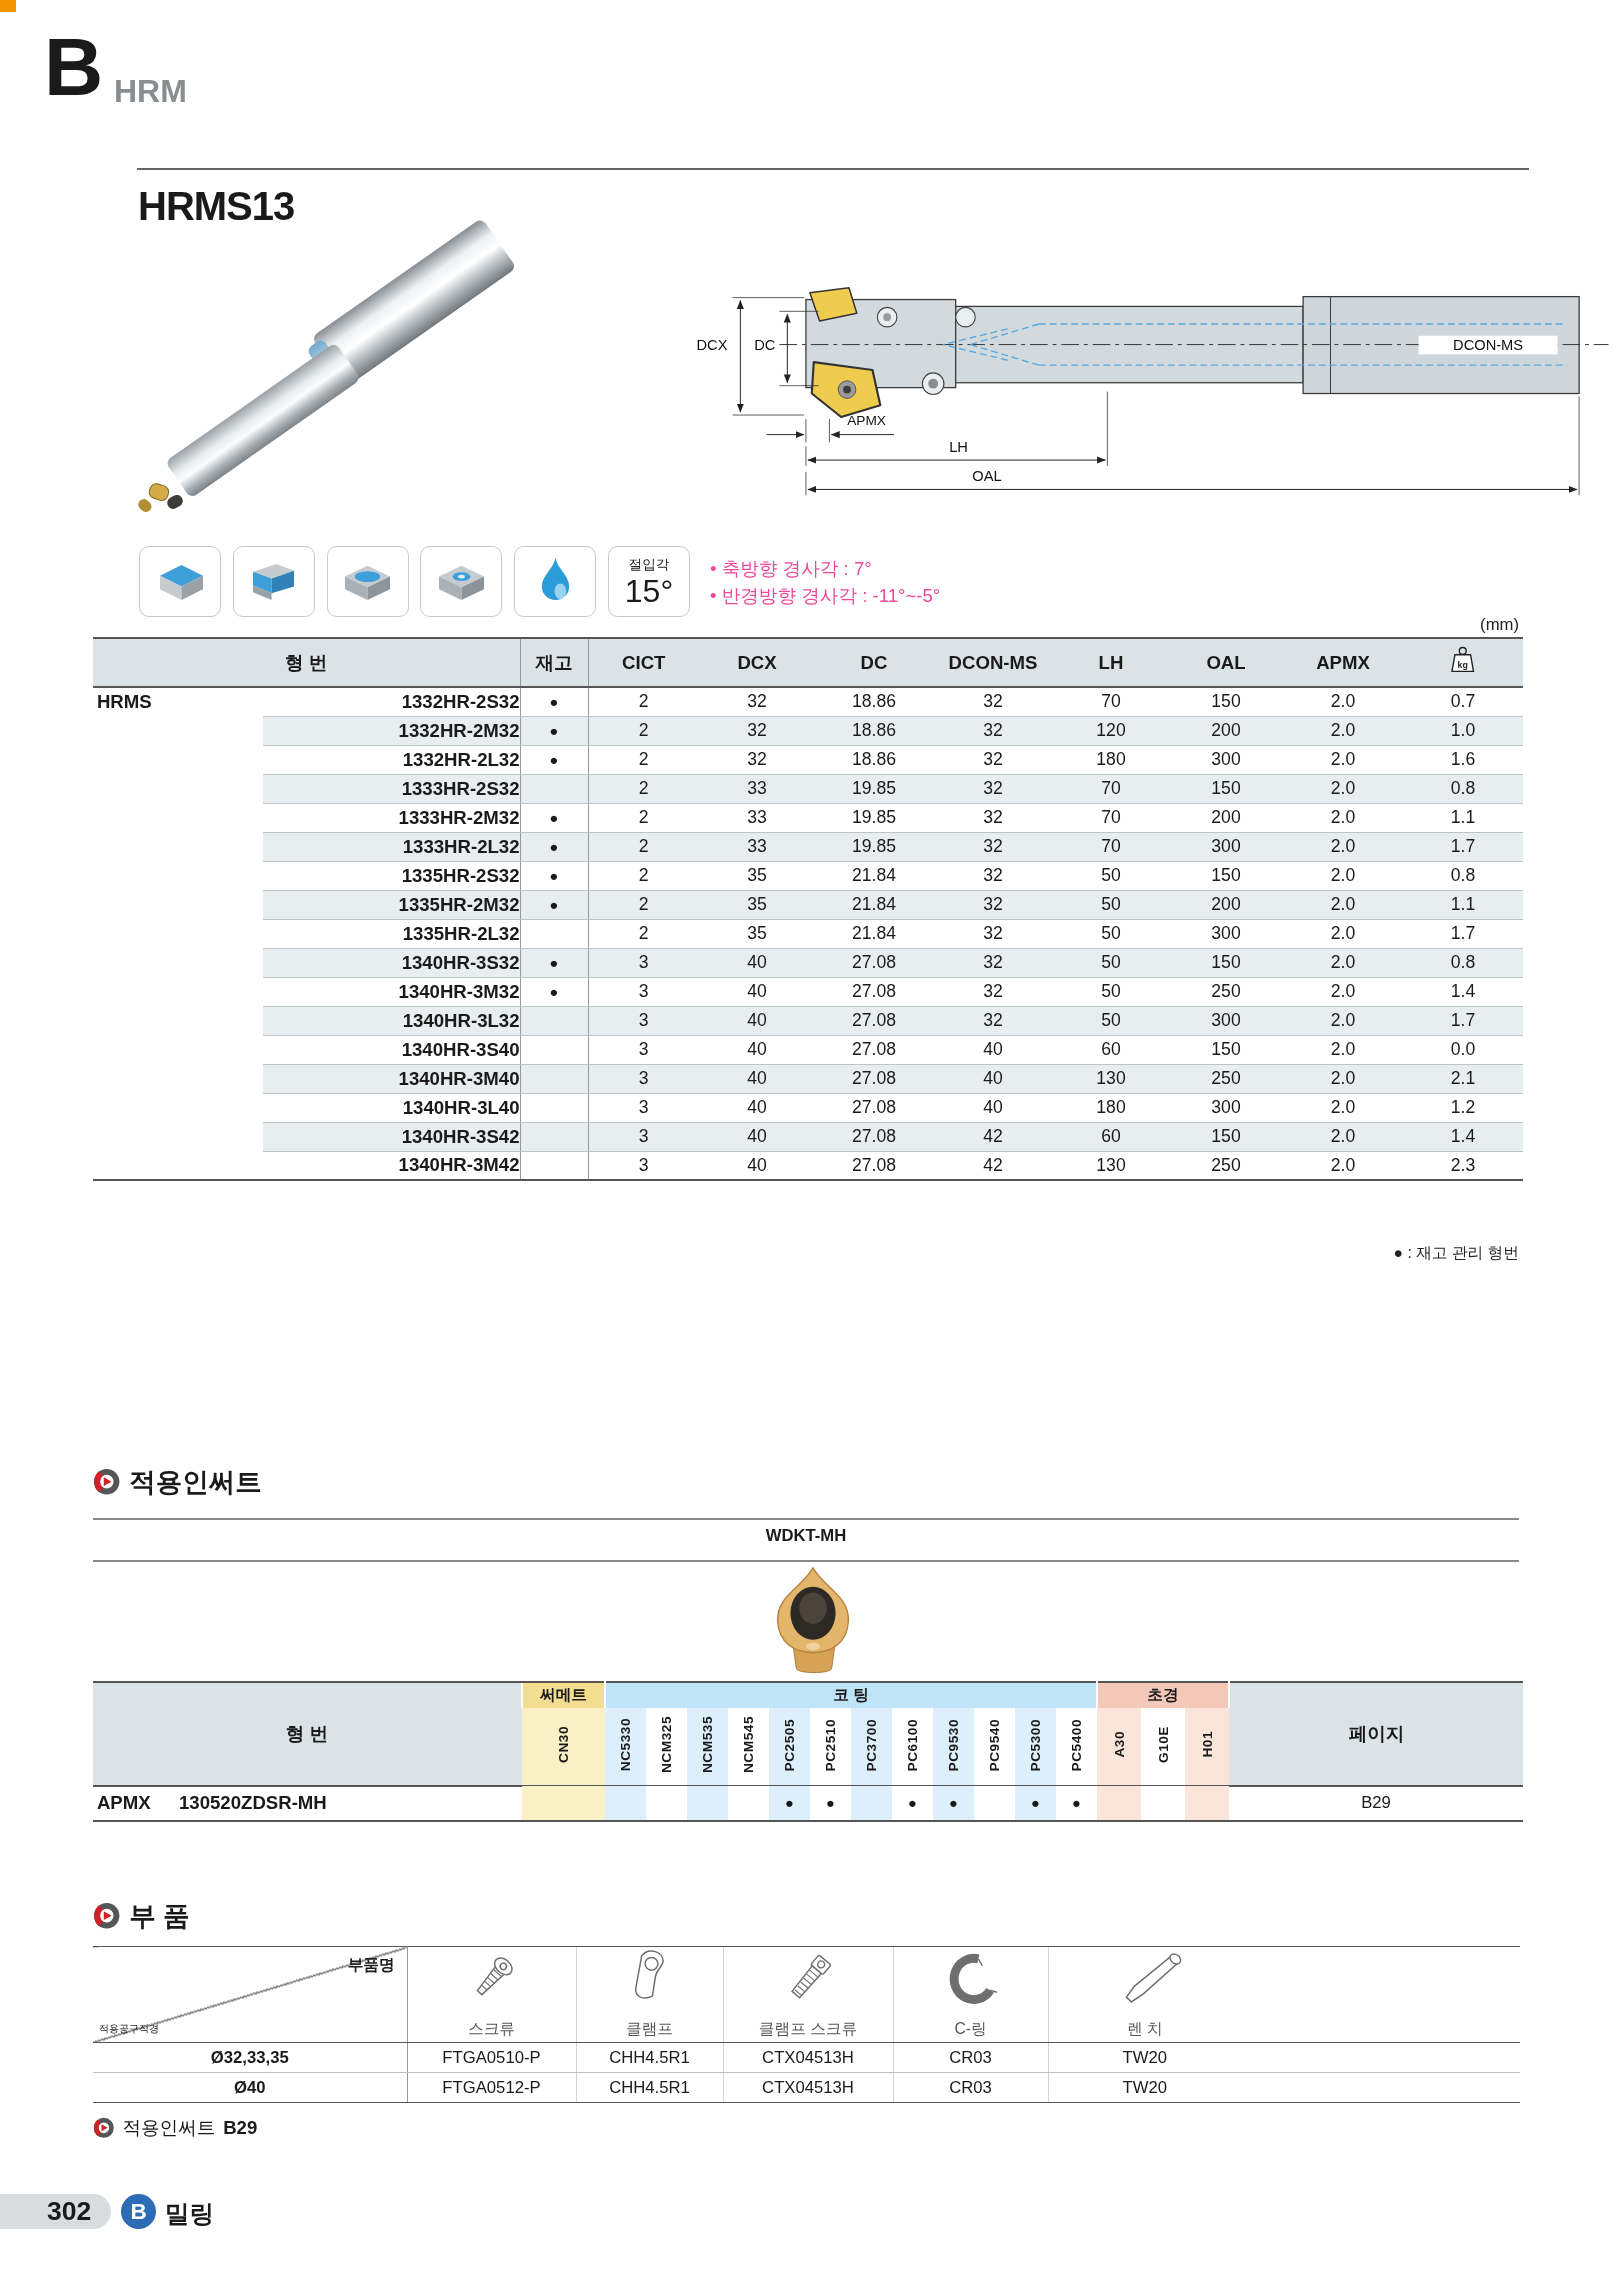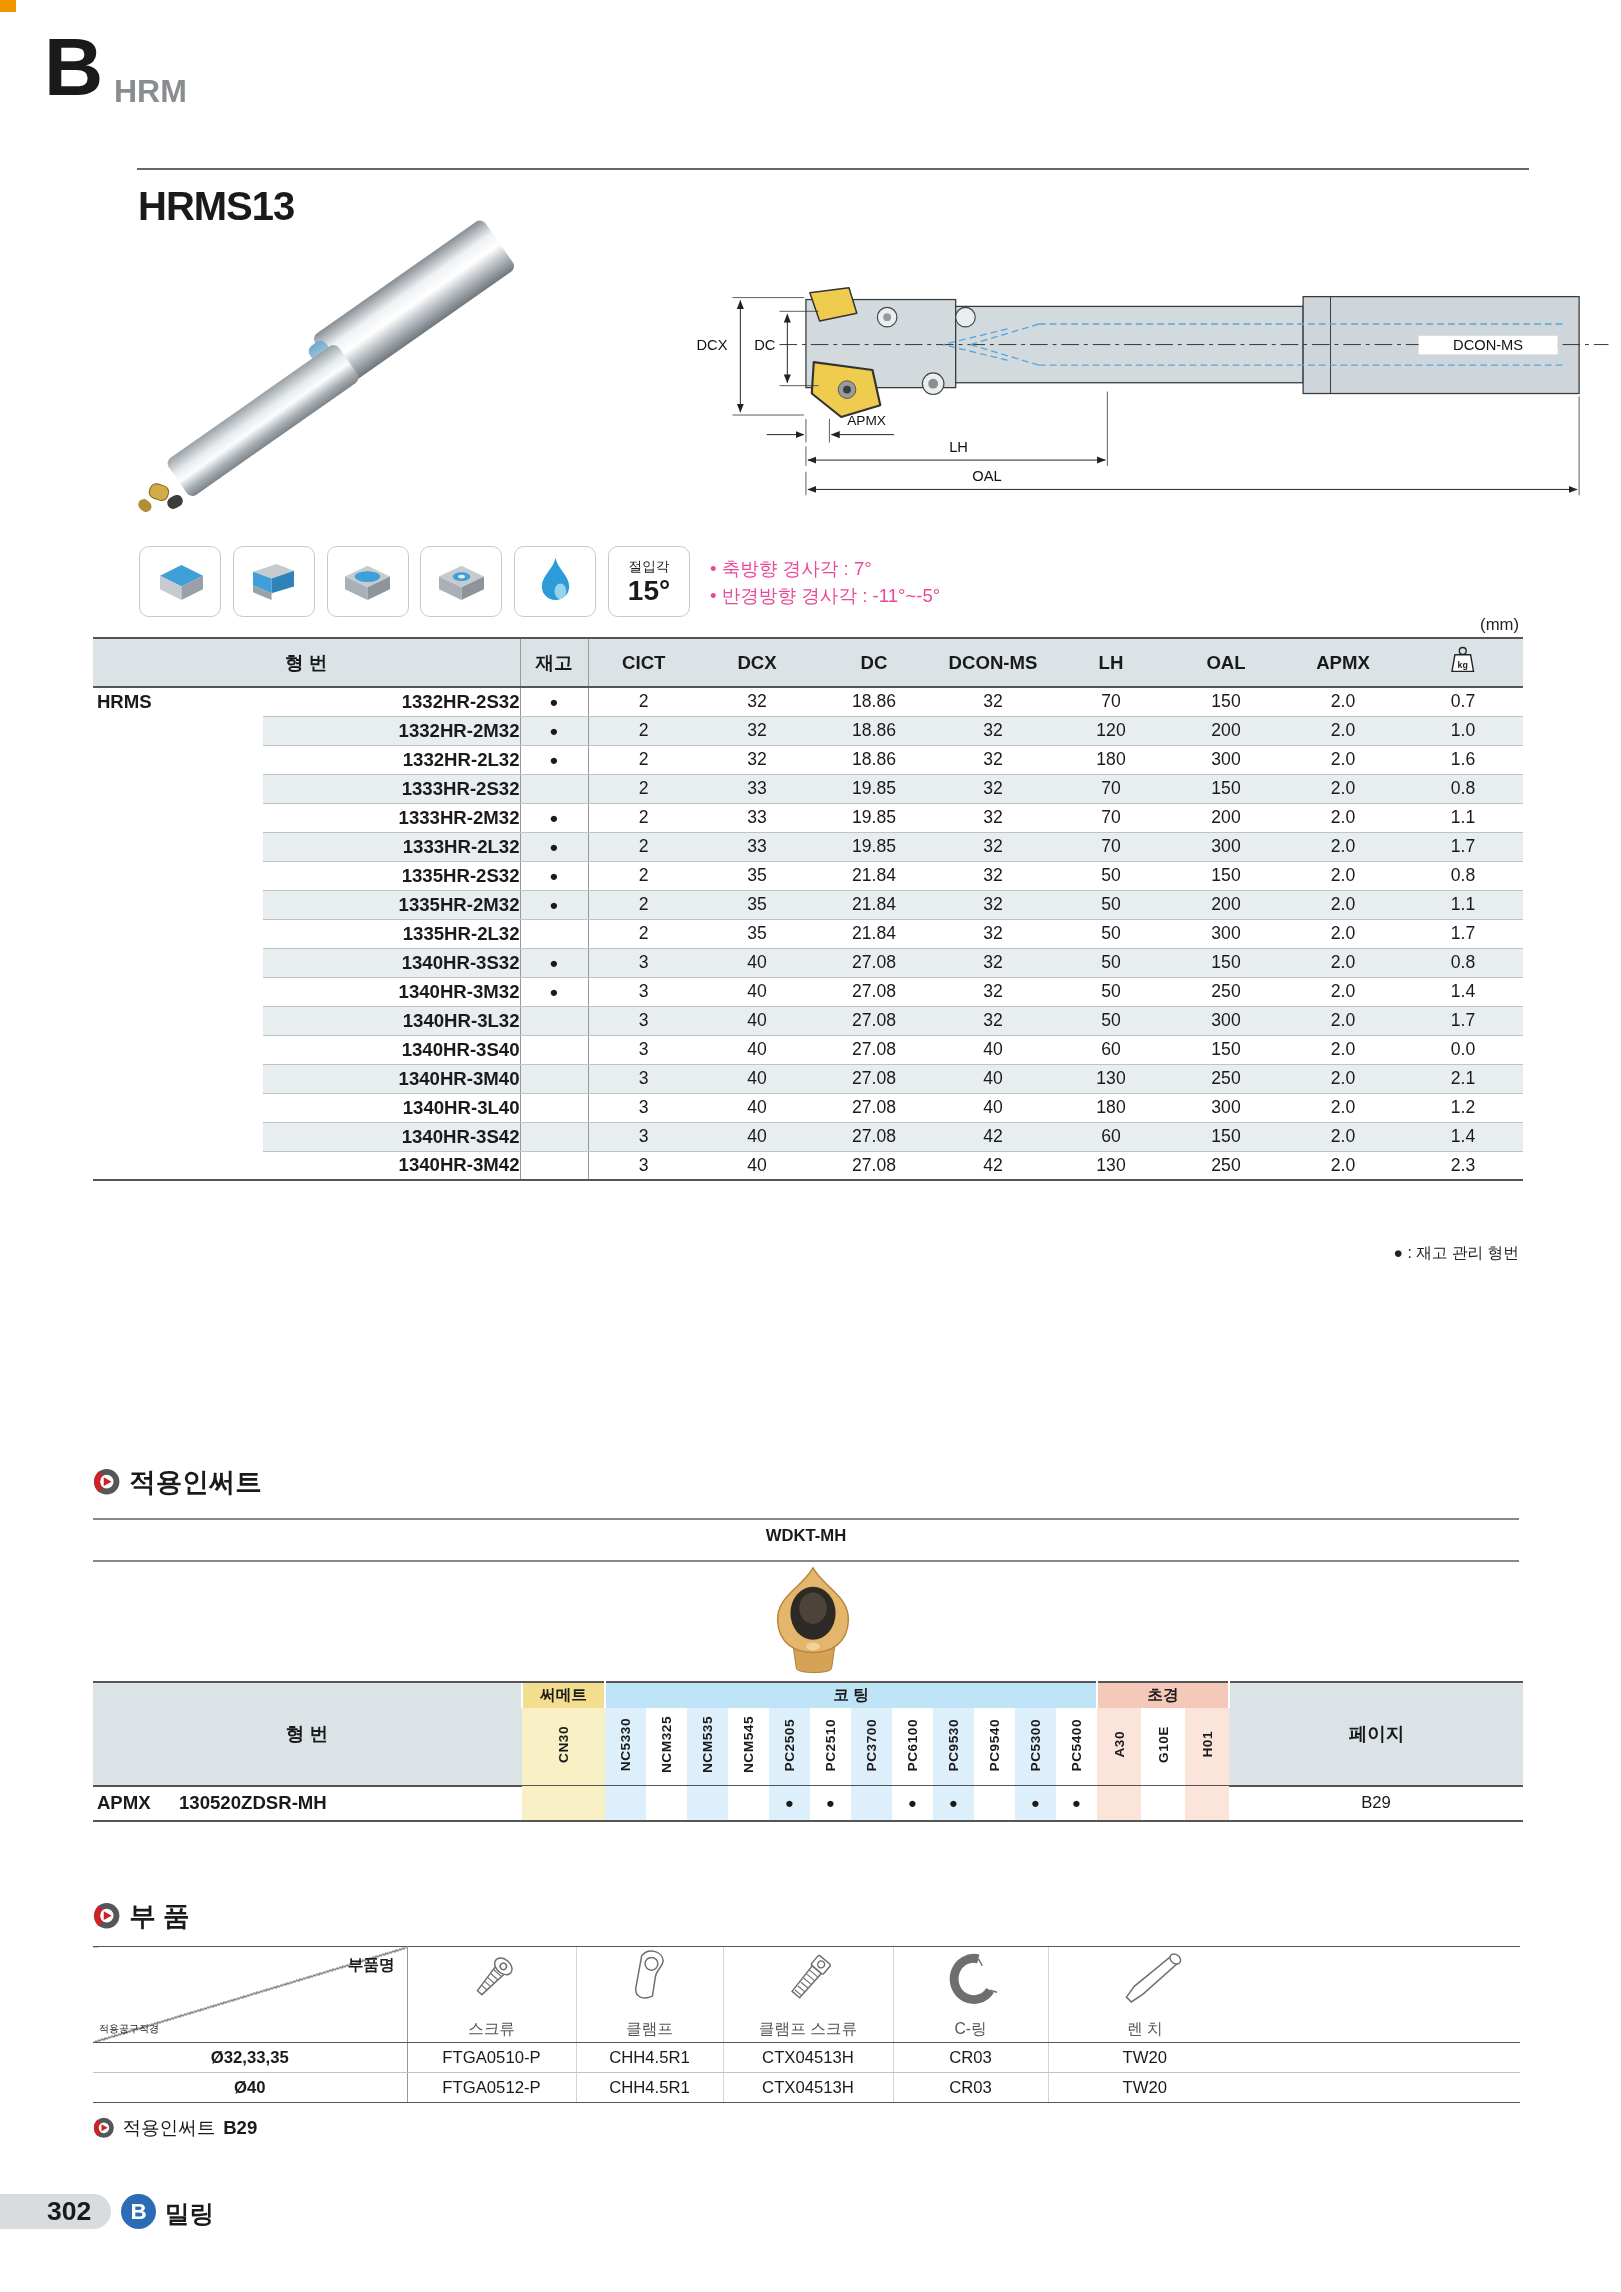--- a/index.html
+++ b/index.html
@@ -18,21 +18,21 @@
 #p-shank{left:192px;top:29px;width:208px;height:61px;background:linear-gradient(to bottom,#878e94,#eef1f3 30%,#ffffff 52%,#b6bcc1 75%,#70777d);transform:rotate(-35deg)}
 #p-band{left:202px;top:96px;width:19.6px;height:55px;background:linear-gradient(to bottom,#6fa7cc,#cfe6f4 50%,#5e96bd);transform:rotate(-35deg)}
 #p-body{left:41px;top:155px;width:208px;height:45px;background:linear-gradient(to bottom,#9aa1a7,#e9edef 35%,#fbfcfd 55%,#a9b0b5 80%,#7c8389);transform:rotate(-35deg)}
 #p-tip1{left:31px;top:241px;width:19.6px;height:15.7px;background:#d3ab47;border:1px solid #7a6420;transform:rotate(18deg);border-radius:2.9px}
 #p-tip2{left:49px;top:253px;width:15.7px;height:11.8px;background:#3e3c38;transform:rotate(-30deg);border-radius:2px}
 #p-tip3{left:19.6px;top:257px;width:13.7px;height:10.8px;background:#b28e35;transform:rotate(40deg);border-radius:2px}
 
 #icon-row{left:139px;top:546px;display:flex;gap:11.8px}
 .icon-box{width:82px;height:71px;border:1.5px solid #c6c9cb;border-radius:9.8px;display:flex;align-items:center;justify-content:center;flex-direction:column;background:#fff}
 .angle-label{font-size:13.7px;color:#222;margin-bottom:1px}
-.angle-value{font-size:28px;font-weight:bold;line-height:1}
+.angle-value{font-size:32px;font-weight:normal;line-height:1}
 #notes{left:710px;top:555px;font-size:18.6px;color:#ec4899;line-height:27.4px}
 #mm-label{left:1431px;top:615px;width:88px;text-align:right;font-size:16.7px;color:#222}
 
 #main-table-wrap{left:93px;top:637px;width:1426px}
 #main-table{width:100%;border-collapse:collapse;table-layout:fixed}
 #main-table th{height:49px;background:#dce3e6;border-top:2px solid #555;border-bottom:2px solid #555;font-size:18.6px;font-weight:bold;text-align:center;vertical-align:middle}
 #main-table td{height:29px;font-size:17.6px;text-align:center;vertical-align:middle;border-bottom:1px solid #bdc4c8}
 #main-table tr.stripe td:not(.c-group){background:#e8edef}
 #main-table .c-stock{border-left:1px solid #999;border-right:1px solid #999}
 #main-table td.c-group{border-bottom:none;font-weight:bold;font-size:18.6px;text-align:left;padding-left:3.9px}

